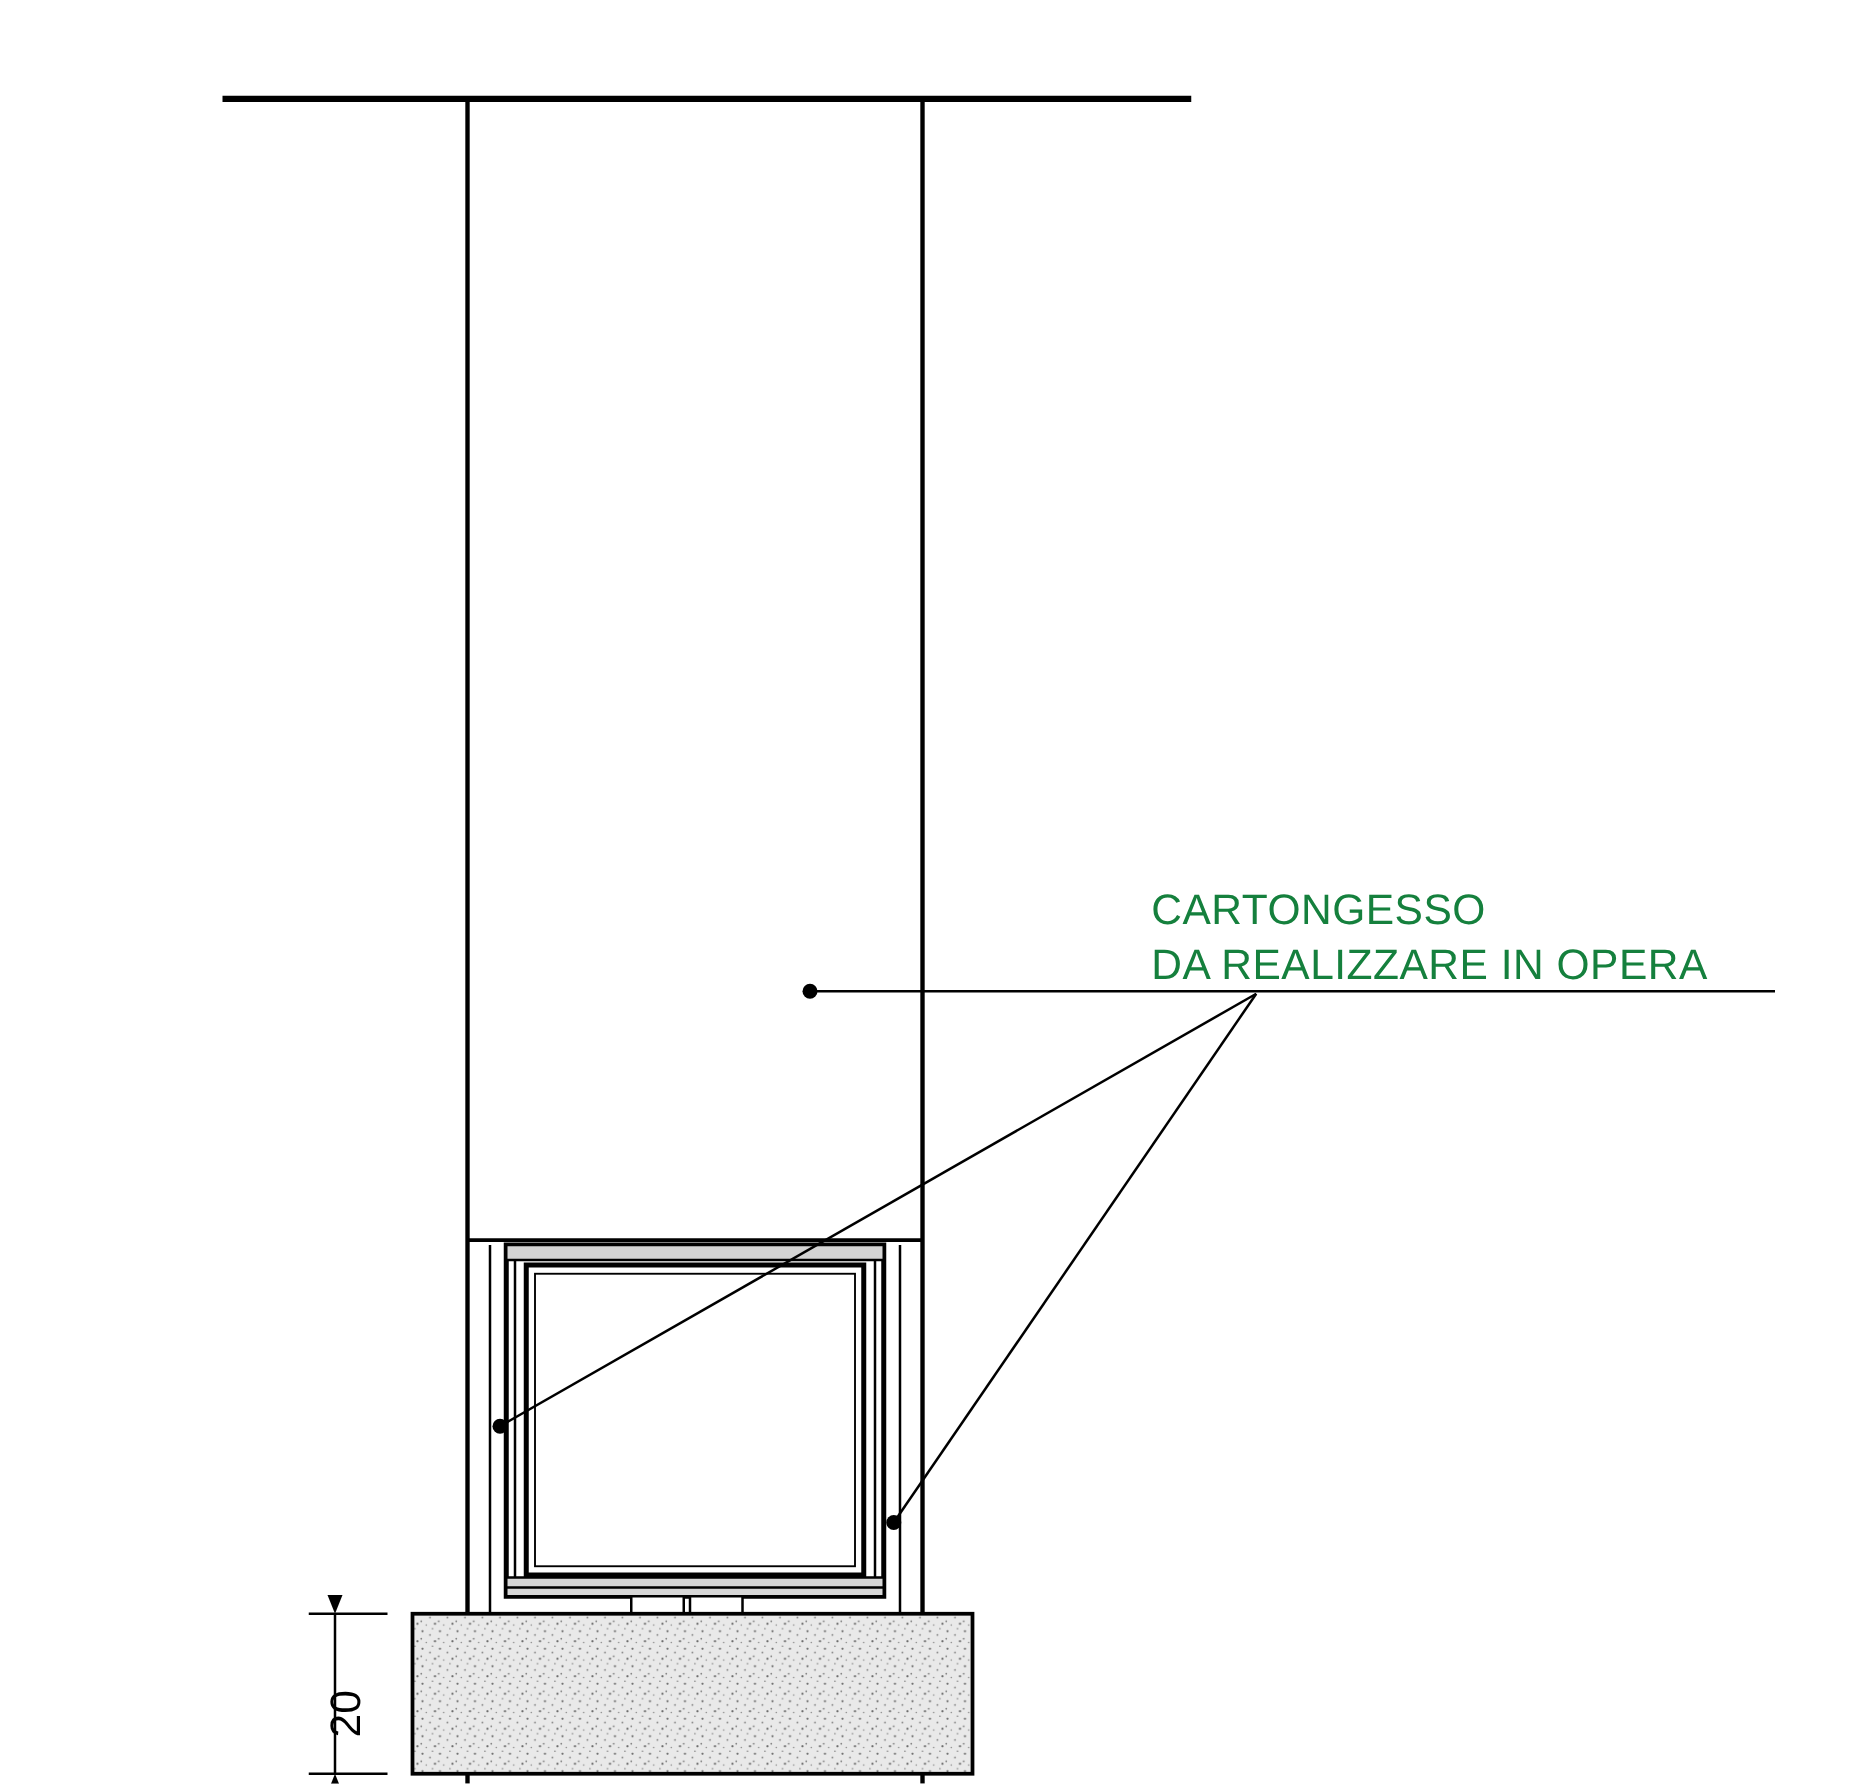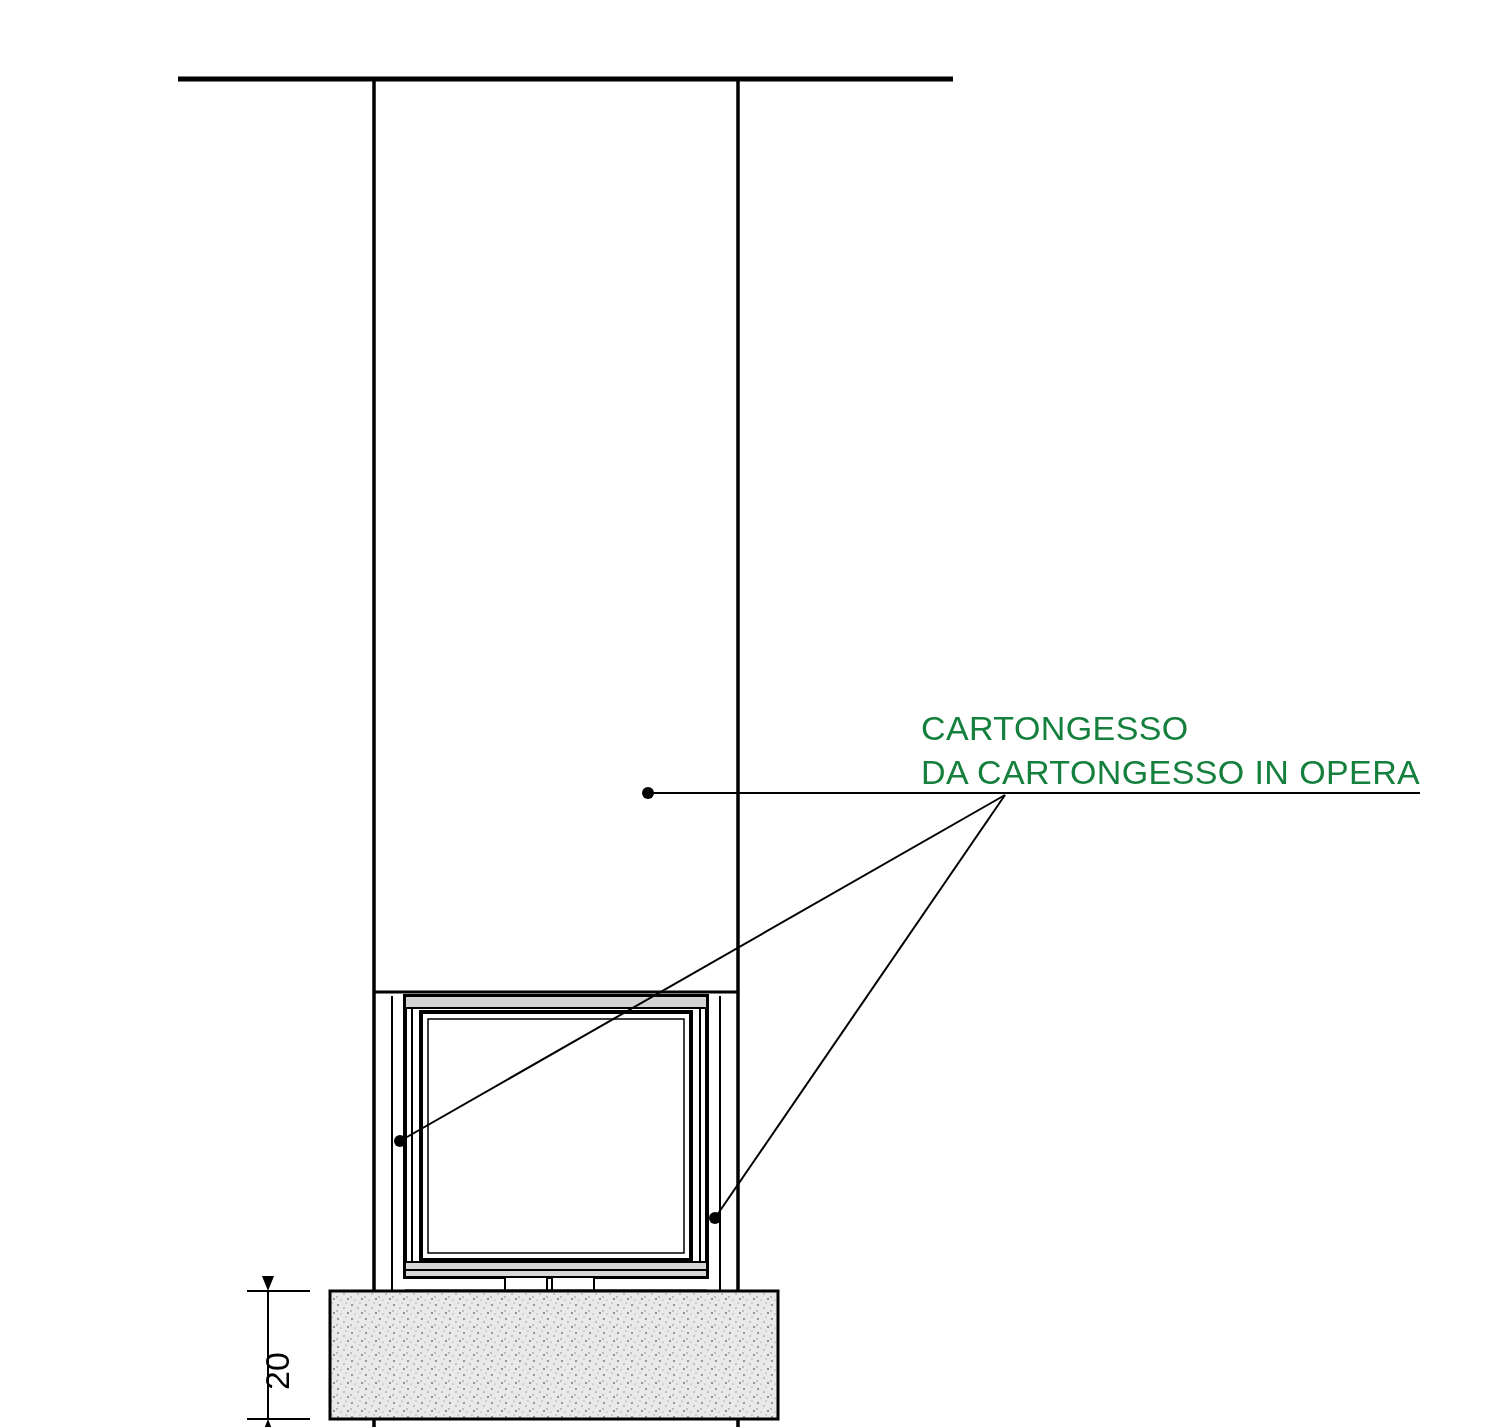--- a/index.html
+++ b/index.html
@@ -121,18 +121,18 @@
       <line x1="1005" y1="795" x2="400" y2="1141" stroke="#000000" stroke-width="2"></line>
       <circle cx="400" cy="1141" r="6" fill="#000000"></circle>
 
       <line x1="1005" y1="795" x2="715" y2="1218" stroke="#000000" stroke-width="2"></line>
       <circle cx="715" cy="1218" r="6" fill="#000000"></circle>
     </g>
   </svg>
 
   <div class="annot-text" id="annot-block">
     <div>CARTONGESSO</div>
-    <div>DA CARTONGESSO IN OPERA</div>
+    <div>DA REALIZZARE IN OPERA</div>
   </div>
 
   <div class="dim-text" id="dim-20">20</div>
 
 </div>
 
 </body></html>

